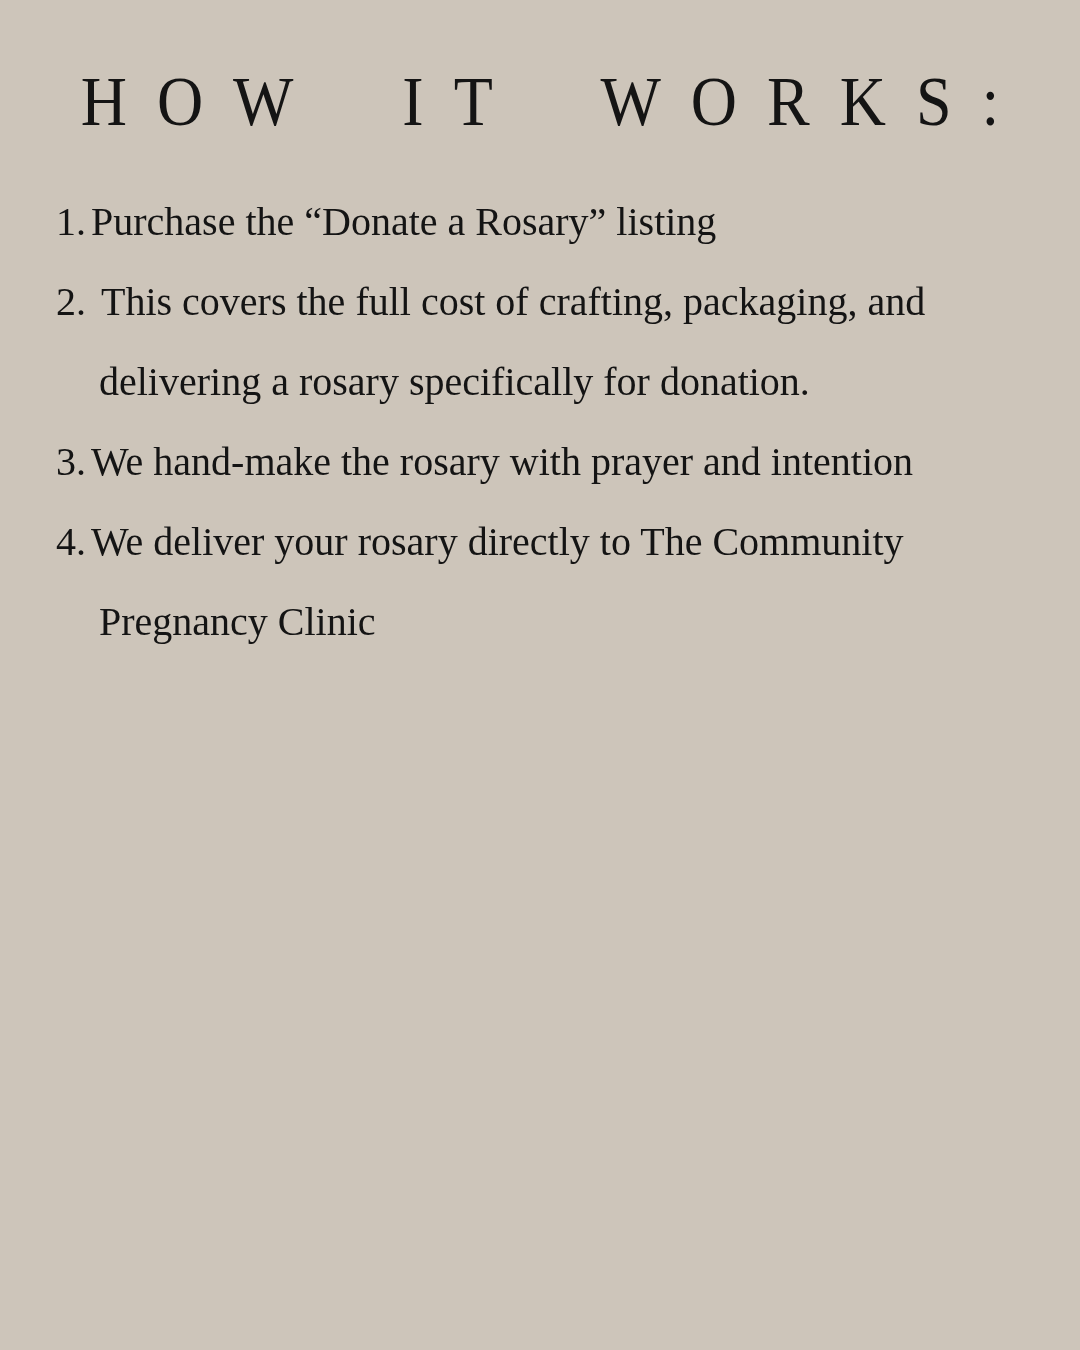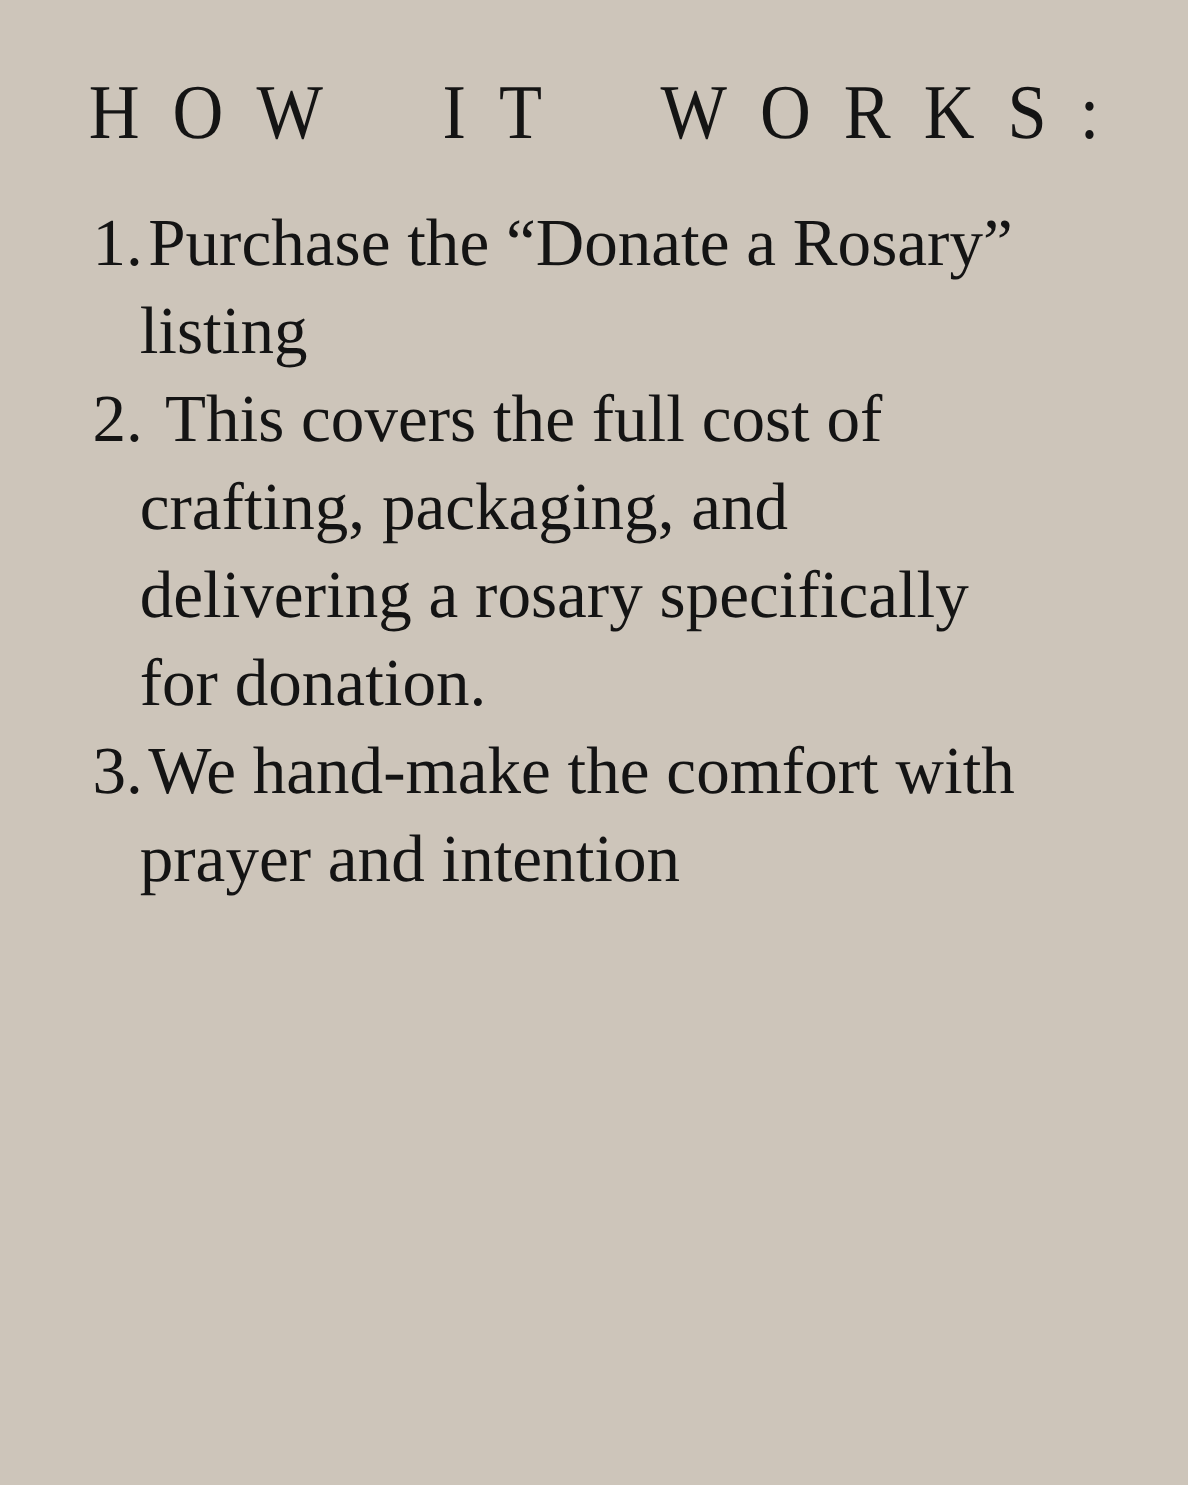--- a/index.html
+++ b/index.html
@@ -23,37 +23,38 @@
     font-size: 64px;
     letter-spacing: 30px;
     word-spacing: 34px;
     white-space: nowrap;
     transform: scaleY(1.10);
     transform-origin: top center;
   }
   .steps {
     list-style: none;
     margin: 52px 0 0 0;
-    padding: 0 0 0 84px;
+    padding: 0 0 0 56px;
     width: 873px;
-    font-size: 61px;
+    font-size: 40px;
     line-height: 80px;
   }
   .steps li {
     padding-left: 43px;   
     text-indent: -43px;   
   }
   .step-number {
     padding-right: 5px;
   }
 </style>
 </head>
 <body>
 
 <main>
   <h1 class="title">HOW IT WORKS:</h1>
 
   <ol class="steps">
     <li><span class="step-number">1.</span><span>Purchase the “Donate a Rosary” listing</span></li>
     <li><span class="step-number">2.</span><span>&nbsp;This covers the full cost of crafting, packaging, and delivering a rosary specifically for donation.</span></li>
-    <li><span class="step-number">3.</span><span>We hand-make the comfort with prayer and intention</span></li>
+    <li><span class="step-number">3.</span><span>We hand-make the rosary with prayer and intention</span></li>
+    <li><span class="step-number">4.</span><span>We deliver your rosary directly to The Community Pregnancy Clinic</span></li>
   </ol>
 </main>
 
 </body></html>

